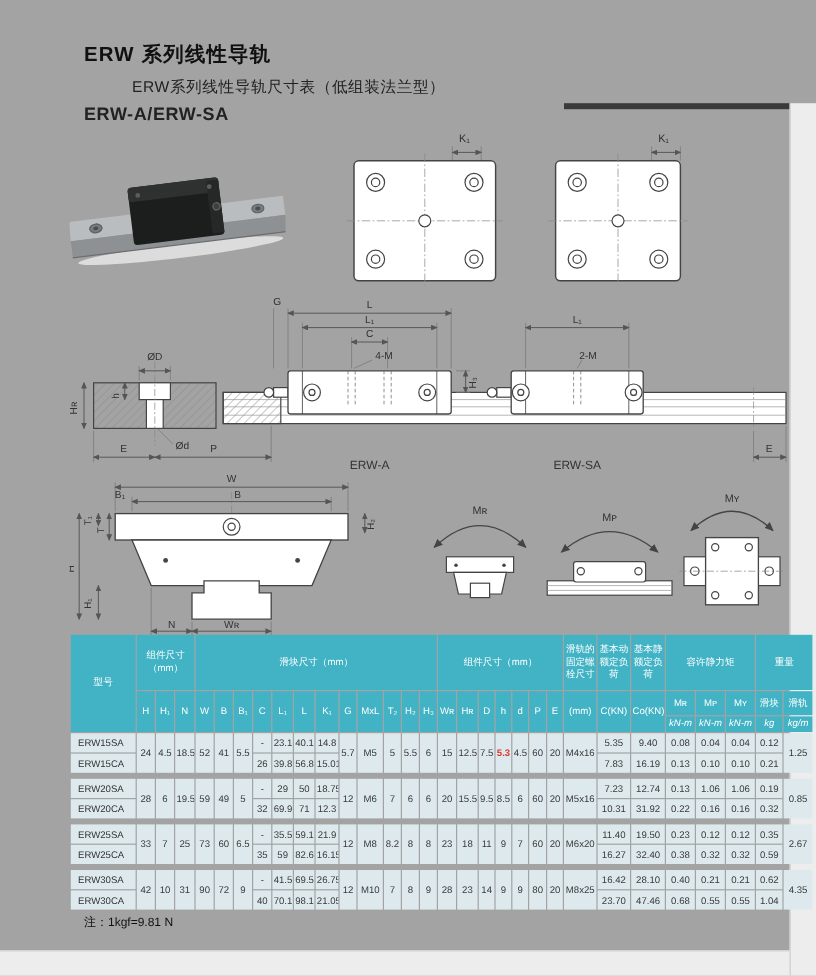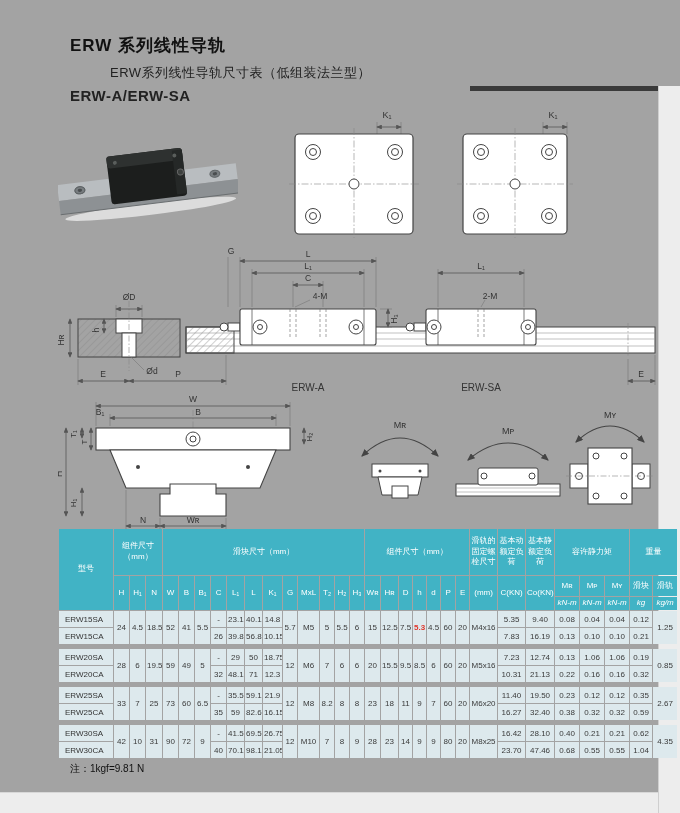--- a/index.html
+++ b/index.html
@@ -418,21 +418,21 @@
             <td>0.04</td>
             <td>0.04</td>
             <td>0.12</td>
             <td rowspan="2">1.25</td>
           </tr>
           <tr>
             <td class="model">ERW15CA</td>
             <td>26</td>
             <td>39.8</td>
             <td>56.8</td>
-            <td>10.15</td>
+            <td>15.01</td>
             <td>7.83</td>
             <td>16.19</td>
             <td>0.13</td>
             <td>0.10</td>
             <td>0.10</td>
             <td>0.21</td>
           </tr>
           <tr class="gap">
             <td colspan="31"></td>
           </tr>
@@ -465,25 +465,25 @@
             <td>12.74</td>
             <td>0.13</td>
             <td>1.06</td>
             <td>1.06</td>
             <td>0.19</td>
             <td rowspan="2">0.85</td>
           </tr>
           <tr>
             <td class="model">ERW20CA</td>
             <td>32</td>
-            <td>48.1</td>
+            <td>69.9</td>
             <td>71</td>
             <td>12.3</td>
             <td>10.31</td>
-            <td>21.13</td>
+            <td>31.92</td>
             <td>0.22</td>
             <td>0.16</td>
             <td>0.16</td>
             <td>0.32</td>
           </tr>
           <tr class="gap">
             <td colspan="31"></td>
           </tr>
           <tr>
             <td class="model">ERW25SA</td>

